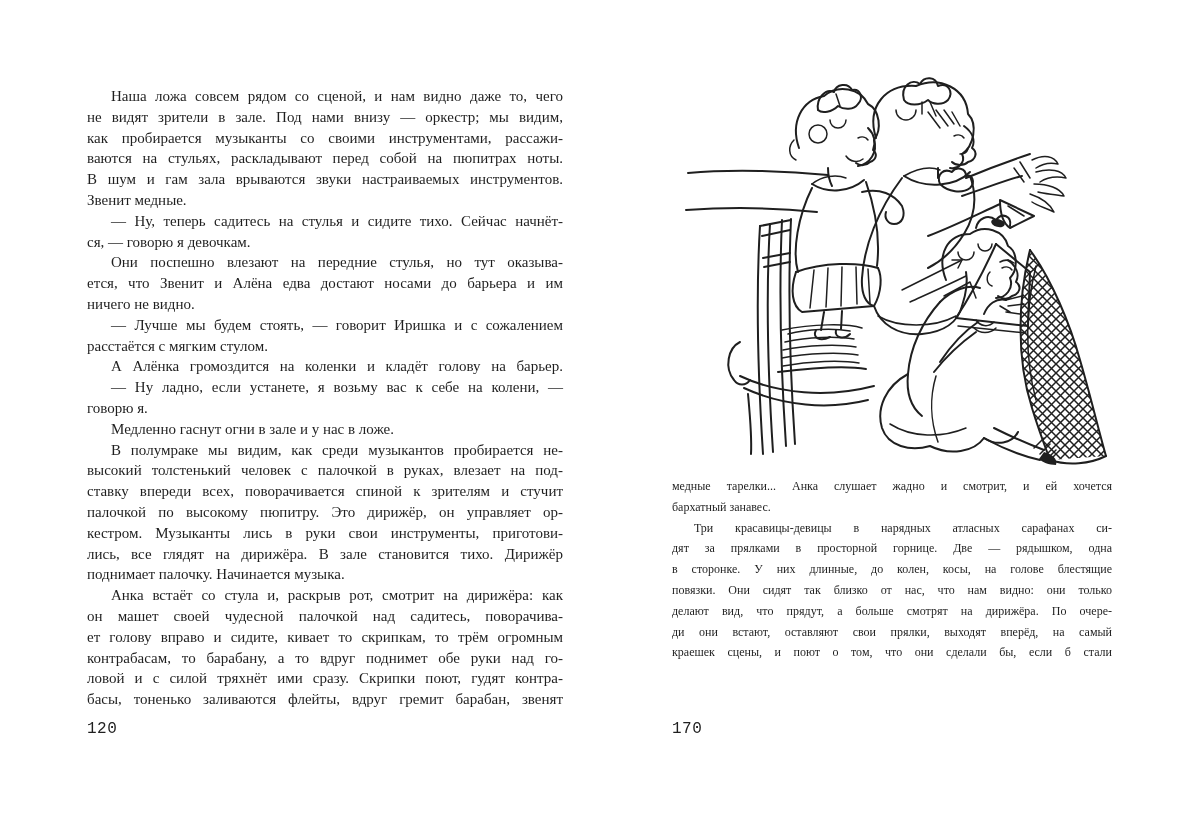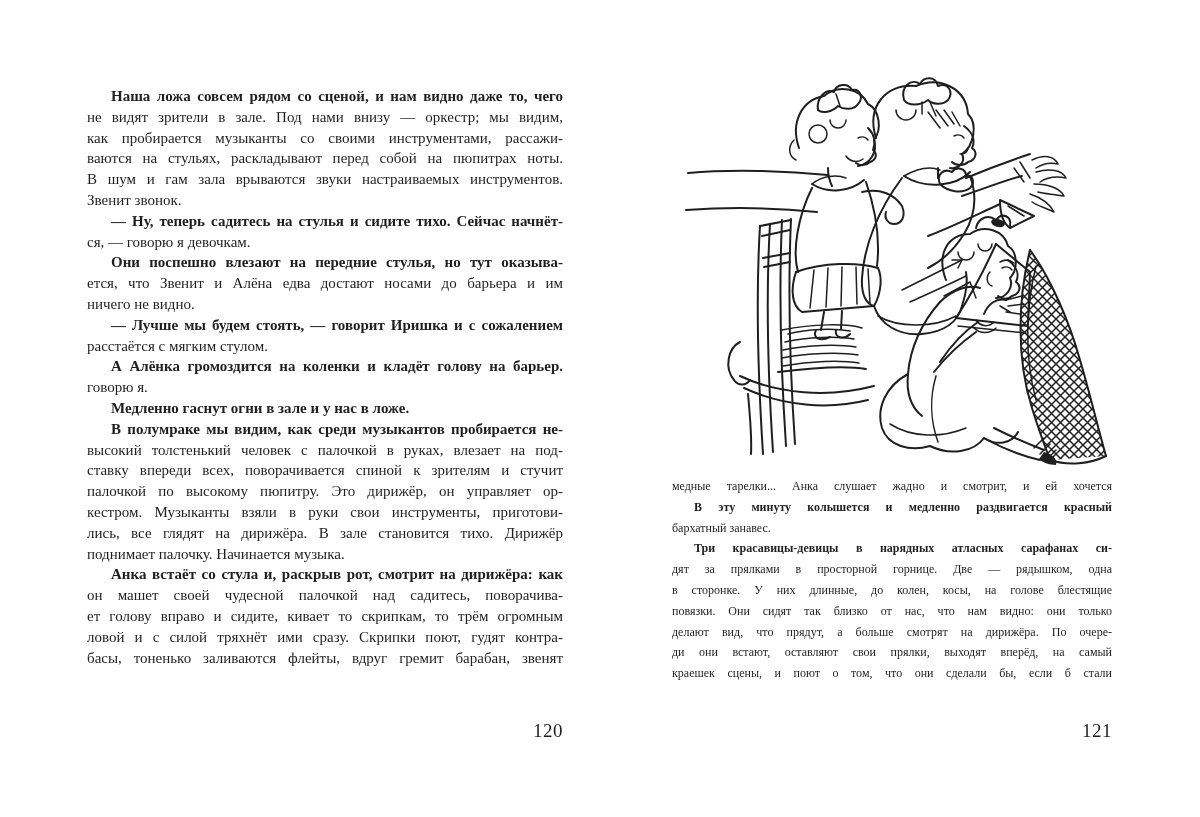--- a/index.html
+++ b/index.html
@@ -17,31 +17,32 @@
     position:absolute;
     font-size:15px;
     line-height:20.8px;
     color:var(--ink);
   }
   .text-block .line {
     text-align:justify;
     text-align-last:justify;
   }
   .text-block .line.last { text-align-last:left; }
-  .text-block .line.indent { text-indent:24px;font-weight:bold; }
+  .text-block .line.indent { text-indent:24px; }
   #left-text  { left:87px;  top:86px;  width:476px; }
   #right-text { left:672px; top:476px; width:440px; font-size:12px; }
   #right-text .line.indent { text-indent:22px; }
   .page-number {
     position:absolute;
     top:720px;
-    text-align:right;
-    font-size:19px;
+    text-align:left;
+    font-size:16px;
     letter-spacing:0.5px;
     color:var(--ink);
+    font-family:Liberation Mono, monospace;
   }
   #left-num  { left:87px;  width:476px; }
   #right-num { left:672px; width:440px; }
   .illustration {
     position:absolute;
     left:678px; top:76px;
     width:446px; height:394px;
   }
   .ill-stroke {
     fill:none;
@@ -59,57 +60,59 @@
 
 <div class="spread">
 
   <div class="text-block" id="left-text">
       <div class="para">
         <div class="line indent">Наша ложа совсем рядом со сценой, и нам видно даже то, чего</div>
         <div class="line">не видят зрители в зале. Под нами внизу — оркестр; мы видим,</div>
         <div class="line">как пробирается музыканты со своими инструментами, рассажи-</div>
         <div class="line">ваются на стульях, раскладывают перед собой на пюпитрах ноты.</div>
         <div class="line">В шум и гам зала врываются звуки настраиваемых инструментов.</div>
-        <div class="line last">Звенит звонок.</div>
+        <div class="line last">Звенит медные.</div>
       </div>
       <div class="para">
         <div class="line indent">— Ну, теперь садитесь на стулья и сидите тихо. Сейчас начнёт-</div>
         <div class="line last">ся, — говорю я девочкам.</div>
       </div>
       <div class="para">
         <div class="line indent">Они поспешно влезают на передние стулья, но тут оказыва-</div>
         <div class="line">ется, что Звенит и Алёна едва достают носами до барьера и им</div>
         <div class="line last">ничего не видно.</div>
       </div>
       <div class="para">
         <div class="line indent">— Лучше мы будем стоять, — говорит Иришка и с сожалением</div>
         <div class="line last">расстаётся с мягким стулом.</div>
       </div>
       <div class="para">
         <div class="line indent">А Алёнка громоздится на коленки и кладёт голову на барьер.</div>
       </div>
       <div class="para">
+        <div class="line indent">— Ну ладно, если устанете, я возьму вас к себе на колени, —</div>
         <div class="line last">говорю я.</div>
       </div>
       <div class="para">
         <div class="line indent last">Медленно гаснут огни в зале и у нас в ложе.</div>
       </div>
       <div class="para">
         <div class="line indent">В полумраке мы видим, как среди музыкантов пробирается не-</div>
         <div class="line">высокий толстенький человек с палочкой в руках, влезает на под-</div>
         <div class="line">ставку впереди всех, поворачивается спиной к зрителям и стучит</div>
         <div class="line">палочкой по высокому пюпитру. Это дирижёр, он управляет ор-</div>
-        <div class="line">кестром. Музыканты взяли в руки свои инструменты, приготови-</div>
+        <div class="line">кестром. Музыканты лись в руки свои инструменты, приготови-</div>
         <div class="line">лись, все глядят на дирижёра. В зале становится тихо. Дирижёр</div>
         <div class="line last">поднимает палочку. Начинается музыка.</div>
       </div>
       <div class="para">
         <div class="line indent">Анка встаёт со стула и, раскрыв рот, смотрит на дирижёра: как</div>
         <div class="line">он машет своей чудесной палочкой над садитесь, поворачива-</div>
         <div class="line">ет голову вправо и сидите, кивает то скрипкам, то трём огромным</div>
+        <div class="line">контрабасам, то барабану, а то вдруг поднимет обе руки над го-</div>
         <div class="line">ловой и с силой тряхнёт ими сразу. Скрипки поют, гудят контра-</div>
         <div class="line">басы, тоненько заливаются флейты, вдруг гремит барабан, звенят</div>
       </div>
     </div>
   <div class="page-number" id="left-num">120</div>
 
   <svg class="illustration" viewBox="0 0 446 394" xmlns="http://www.w3.org/2000/svg">
     <defs>
       <pattern id="xh" width="9" height="9" patternUnits="userSpaceOnUse">
         <path d="M0 9 L9 0 M0 0 L9 9" fill="none"></path>
@@ -253,28 +256,27 @@
         <path class="ill-thin" d="M358 190 C348 230 346 280 358 324"></path>
       </g>
     </g>
   </svg>
 
   <div class="text-block" id="right-text">
       <div class="para">
         <div class="line">медные тарелки... Анка слушает жадно и смотрит, и ей хочется</div>
       </div>
       <div class="para">
-        <div class="line indent">В эту минуту колышется и медленно раздвигается красный</div>
         <div class="line last">бархатный занавес.</div>
       </div>
       <div class="para">
         <div class="line indent">Три красавицы-девицы в нарядных атласных сарафанах си-</div>
         <div class="line">дят за прялками в просторной горнице. Две — рядышком, одна</div>
         <div class="line">в сторонке. У них длинные, до колен, косы, на голове блестящие</div>
         <div class="line">повязки. Они сидят так близко от нас, что нам видно: они только</div>
         <div class="line">делают вид, что прядут, а больше смотрят на дирижёра. По очере-</div>
         <div class="line">ди они встают, оставляют свои прялки, выходят вперёд, на самый</div>
         <div class="line">краешек сцены, и поют о том, что они сделали бы, если б стали</div>
       </div>
     </div>
-  <div class="page-number" id="right-num">121</div>
+  <div class="page-number" id="right-num">170</div>
 
 </div>
 
 </body></html>

